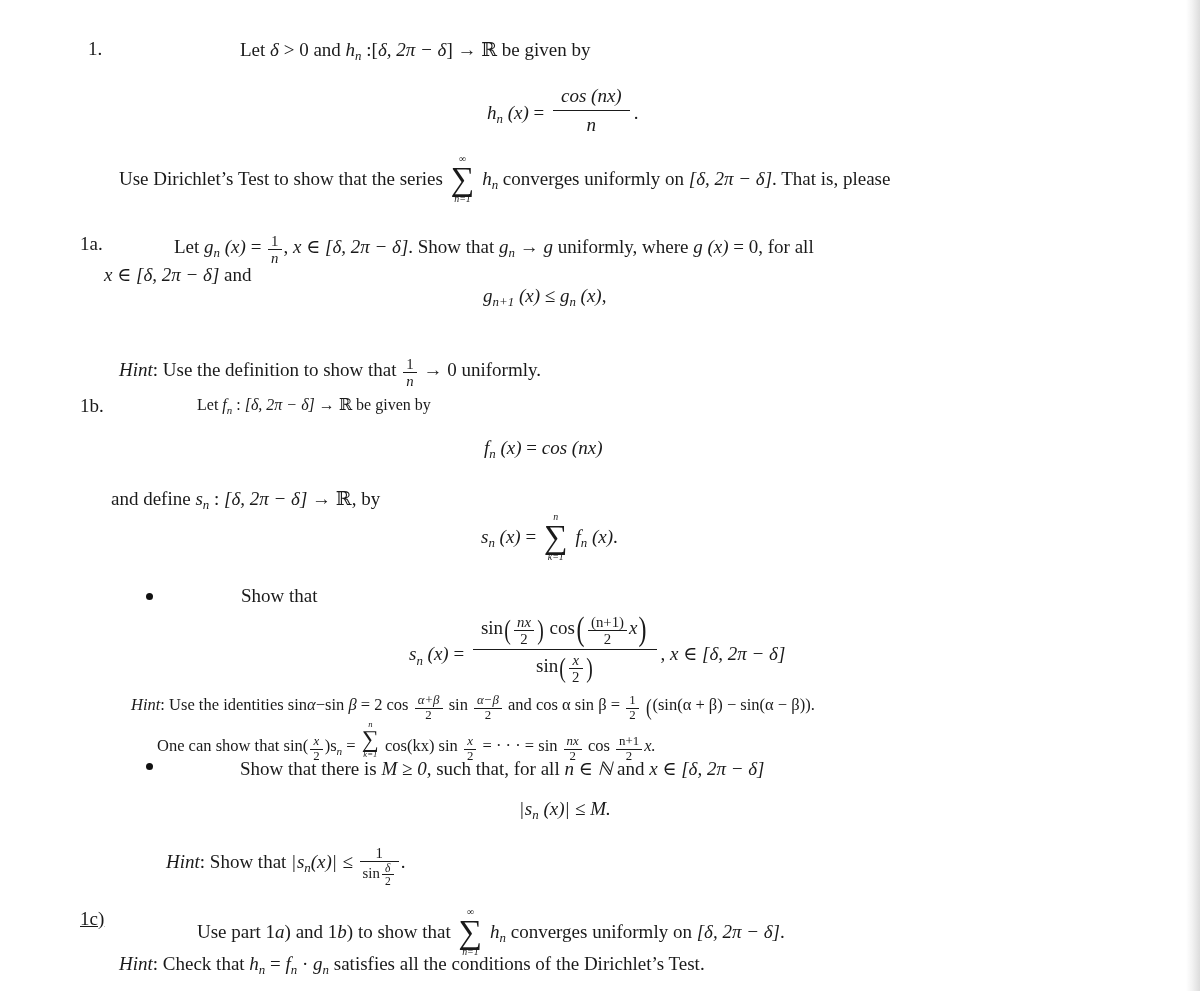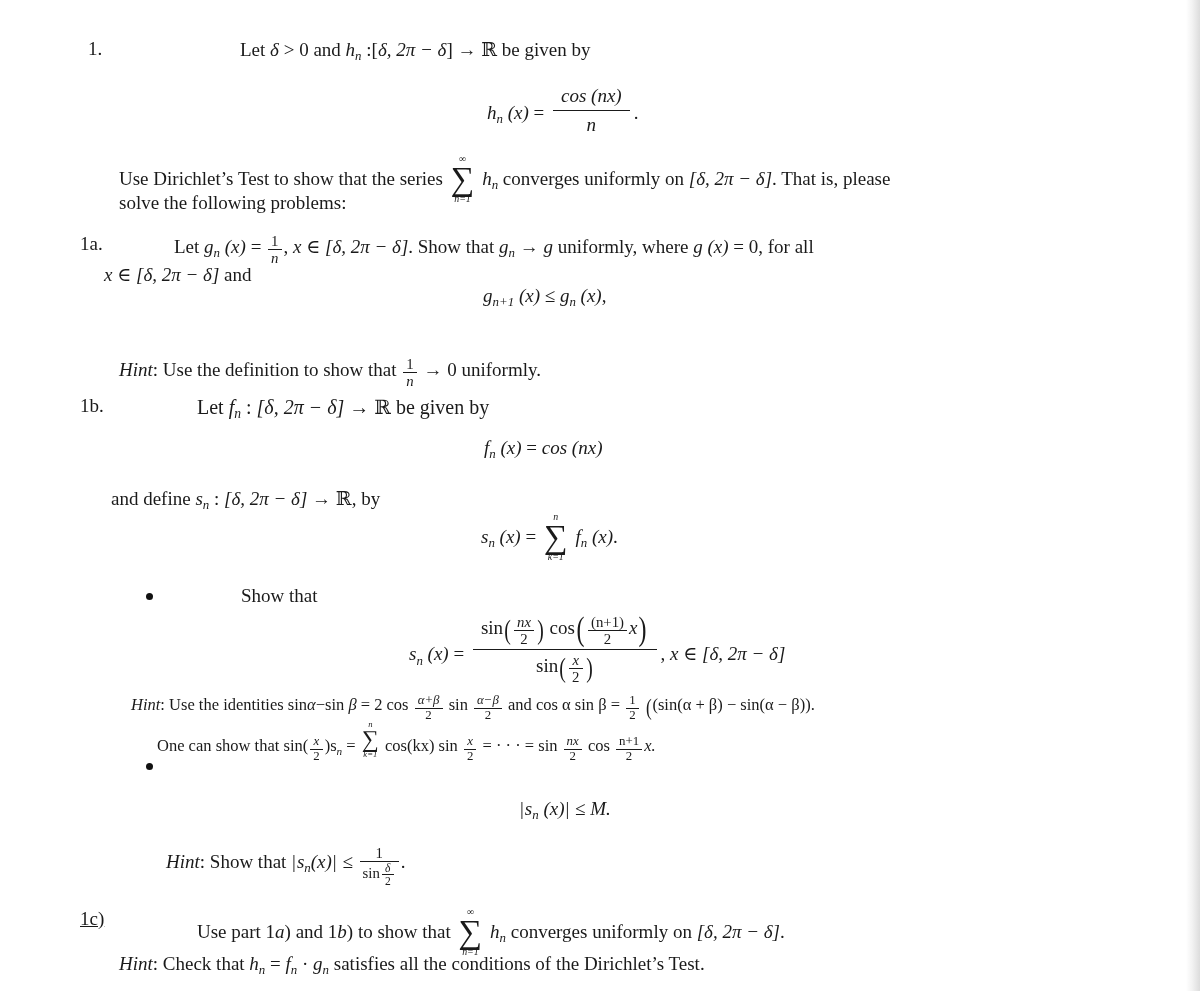--- a/index.html
+++ b/index.html
@@ -143,21 +143,20 @@
     <span class="sum">
       <span class="lim-top">∞</span>
       <span class="sig">∑</span>
       <span class="lim-bot">n=1</span>
     </span>
     <span class="m">h</span><span class="sub">n</span>
     <span>converges uniformly on</span>
     <span class="m">[δ, 2π − δ]</span><span>. That is, please</span>
   </div>
 
-  <div class="row" style="left:119px; top:192px; font-size:19px;">solve the following problems:</div>
 
   <div class="label" style="left:80px; top:233px; font-size:19px;">1a.</div>
 
   <div class="row" style="left:174px; top:233px; font-size:19px;">
     <span>Let</span>
     <span class="m">g</span><span class="sub">n</span>
     <span class="m">(x)</span>
     <span>=</span>
     <span class="frac">
       <span class="num">1</span>
@@ -195,21 +194,21 @@
     <span class="frac">
       <span class="num">1</span>
       <span class="den m">n</span>
     </span>
     <span>→</span>
     <span>0 uniformly.</span>
   </div>
 
   <div class="label" style="left:80px; top:395px; font-size:19px;">1b.</div>
 
-  <div class="row" style="left:197px; top:395px; font-size:20px;">
+  <div class="row" style="left:197px; top:395px; font-size:16px;">
     <span>Let</span>
     <span class="m">f</span><span class="sub">n</span>
     <span>:</span>
     <span class="m">[δ, 2π − δ]</span>
     <span>→</span>
     <span class="bb">ℝ</span>
     <span>be given by</span>
   </div>
 
   <div class="centered" style="left:484px; top:437px; font-size:19px;">
@@ -315,20 +314,28 @@
       <span class="den">2</span>
     </span>
     <span>cos</span>
     <span class="frac">
       <span class="num">n+1</span>
       <span class="den">2</span>
     </span><span class="m">x.</span>
   </div>
 
   <div class="bullet" style="left:146px; top:763px;"></div>
+  <div class="row" style="left:240px; top:755px; font-size:19px;">
+    <span>Show that there is</span>
+    <span class="m">M ≥ 0</span><span>, such that, for all</span>
+    <span class="m">n ∈ ℕ</span>
+    <span>and</span>
+    <span class="m">x ∈</span>
+    <span class="m">[δ, 2π − δ]</span>
+  </div>
 
   <div class="centered" style="left:519px; top:798px; font-size:19px;">
     <span class="vbar">|</span><span class="m">s</span><span class="sub">n</span>
     <span class="m">(x)</span><span class="vbar">|</span>
     <span>≤</span>
     <span class="m">M.</span>
   </div>
 
   <div class="row" style="left:166px; top:845px; font-size:19px;">
     <span class="hint-i">Hint</span><span>:</span>

